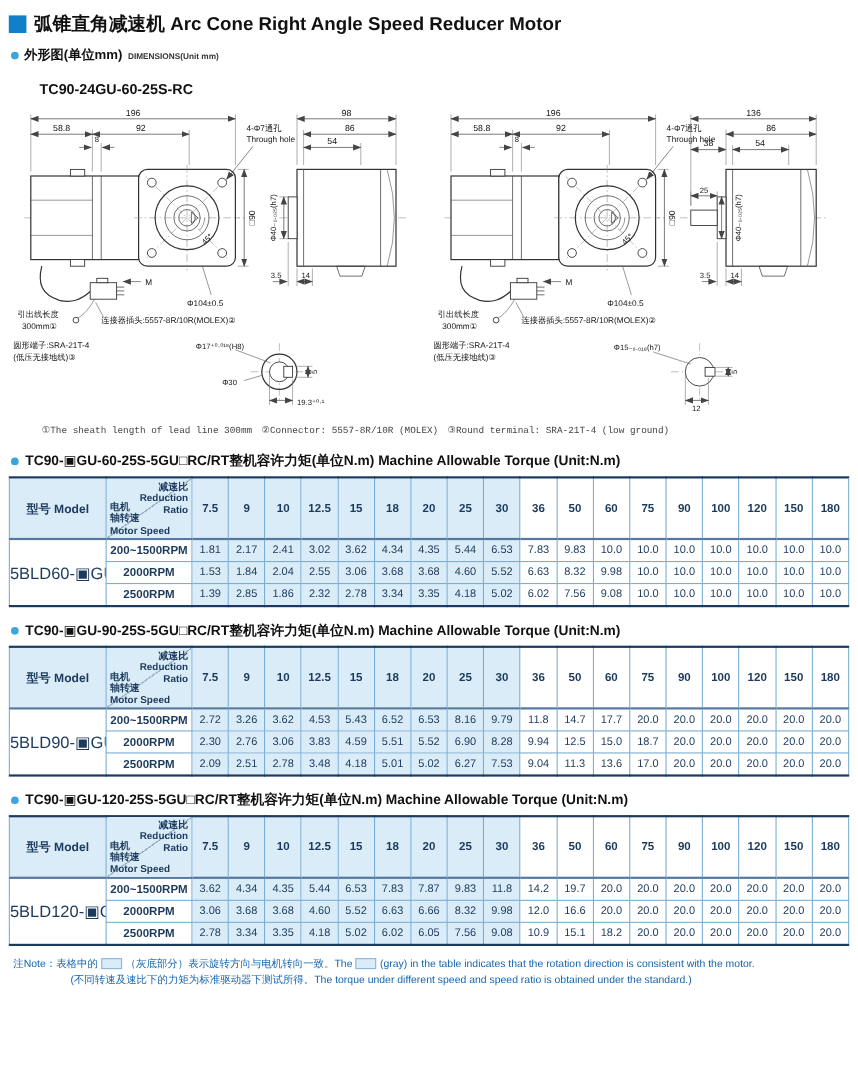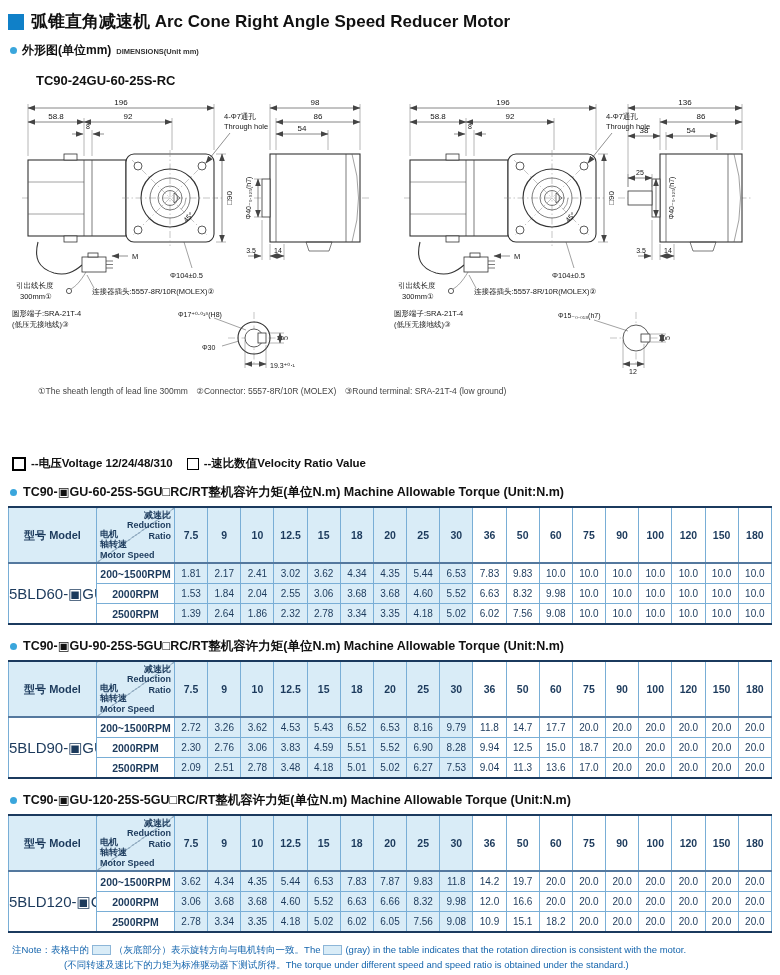--- a/index.html
+++ b/index.html
@@ -16,21 +16,21 @@
   .dot{width:7px;height:7px;border-radius:50%;background:#3aa6dc;flex:0 0 auto;align-self:center;}
   .dims-zh{font-size:12px;font-weight:bold;}
   .dims-en{font-size:7.5px;font-weight:bold;color:#333;}
   .dims-sub{margin:2px 0 0 14px;font-size:9px;color:#808080;}
   .dims-sub .sub-en{font-size:8px;color:#909090;}
   .model-code{margin:14px 0 0 28px;font-size:13px;font-weight:bold;}
 
   
   .drawings{display:flex;margin-top:4px;}
   .drawings svg{display:block;}
-  .draw-note{margin:2px 0 0 30px;font-size:8.5px;color:#444;}
+  .draw-note{margin:2px 0 0 30px;font-size:8.5px;color:#444;font-family:Liberation Mono, monospace;}
 
   
   .ol{fill:#fff;stroke:#333;stroke-width:1.1;}
   .ol2{fill:none;stroke:#333;stroke-width:1.1;}
   .il{stroke:#444;stroke-width:.7;fill:none;}
   .tl{stroke:#555;stroke-width:.55;fill:none;}
   .ext{stroke:#7a7a7a;stroke-width:.55;fill:none;}
   .cl{stroke:#8a8a8a;stroke-width:.5;stroke-dasharray:7 2.5 1.5 2.5;fill:none;}
   .scr{stroke:#333;stroke-width:.8;fill:#fff;}
   .dimL{stroke:#444;stroke-width:.65;fill:none;marker-start:url(#arL);marker-end:url(#arL);}
@@ -379,26 +379,20 @@
         <line x1="261" y1="242" x2="276" y2="242" class="ext"></line>
         <line x1="261" y1="250" x2="276" y2="250" class="ext"></line>
         <line x1="272" y1="242" x2="272" y2="250" class="dimR"></line>
         <text transform="translate(280,246) rotate(-90)" class="t7">5</text>
       </g>
     </svg>
   </div>
 
   <div class="draw-note">①The sheath length of lead line 300mm　②Connector: 5557-8R/10R (MOLEX)　③Round terminal: SRA-21T-4 (low ground)</div>
 
-  <div class="legend">
-    <span class="sq-bold"></span>
-    <span>--电压Voltage 12/24/48/310</span>
-    <span class="sq-open"></span>
-    <span>--速比数值Velocity Ratio Value</span>
-  </div>
 
   <div class="sec-title">
     <span class="dot"></span>
     <span>TC90-▣GU-60-25S-5GU□RC/RT整机容许力矩(单位N.m) Machine Allowable Torque (Unit:N.m)</span>
   </div>
   <table class="tq">
         <colgroup>
           <col style="width: 88px;">
           <col style="width: 78px;">
           <col>
@@ -495,21 +489,21 @@
             <td class="val">10.0</td>
             <td class="val">10.0</td>
             <td class="val">10.0</td>
             <td class="val">10.0</td>
             <td class="val">10.0</td>
             <td class="val">10.0</td>
           </tr>
           <tr>
             <td class="speed">2500RPM</td>
             <td class="val tint">1.39</td>
-            <td class="val tint">2.64</td>
+            <td class="val tint">2.85</td>
             <td class="val tint">1.86</td>
             <td class="val tint">2.32</td>
             <td class="val tint">2.78</td>
             <td class="val tint">3.34</td>
             <td class="val tint">3.35</td>
             <td class="val tint">4.18</td>
             <td class="val tint">5.02</td>
             <td class="val">6.02</td>
             <td class="val">7.56</td>
             <td class="val">9.08</td>

